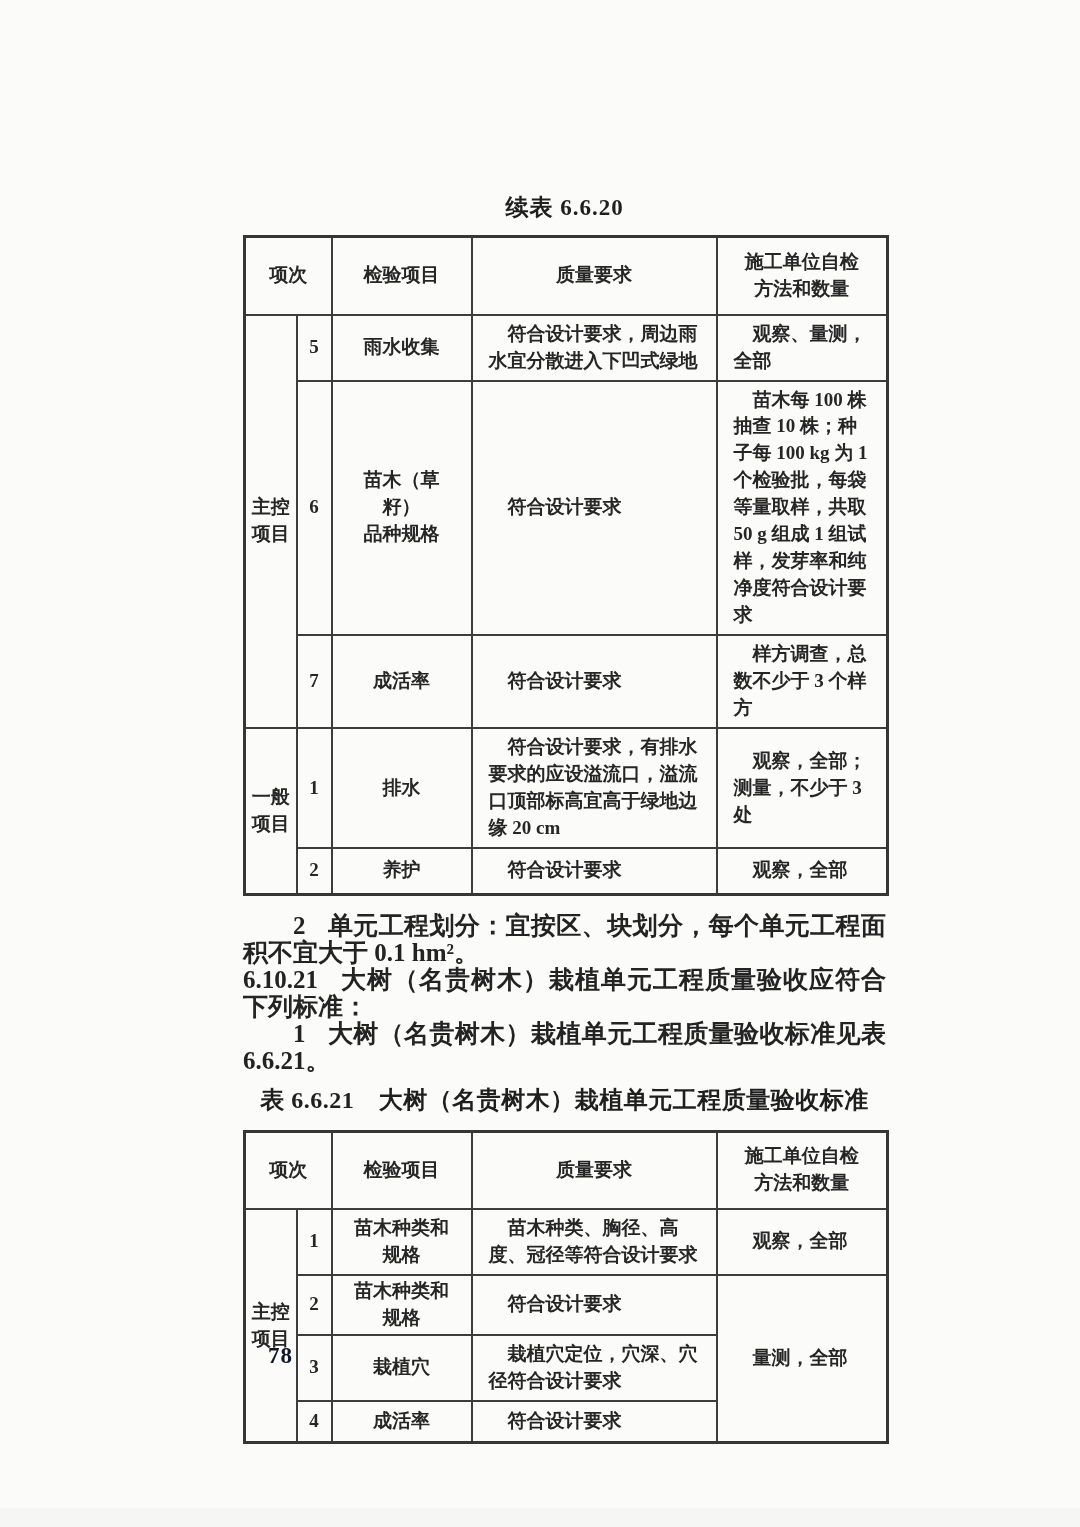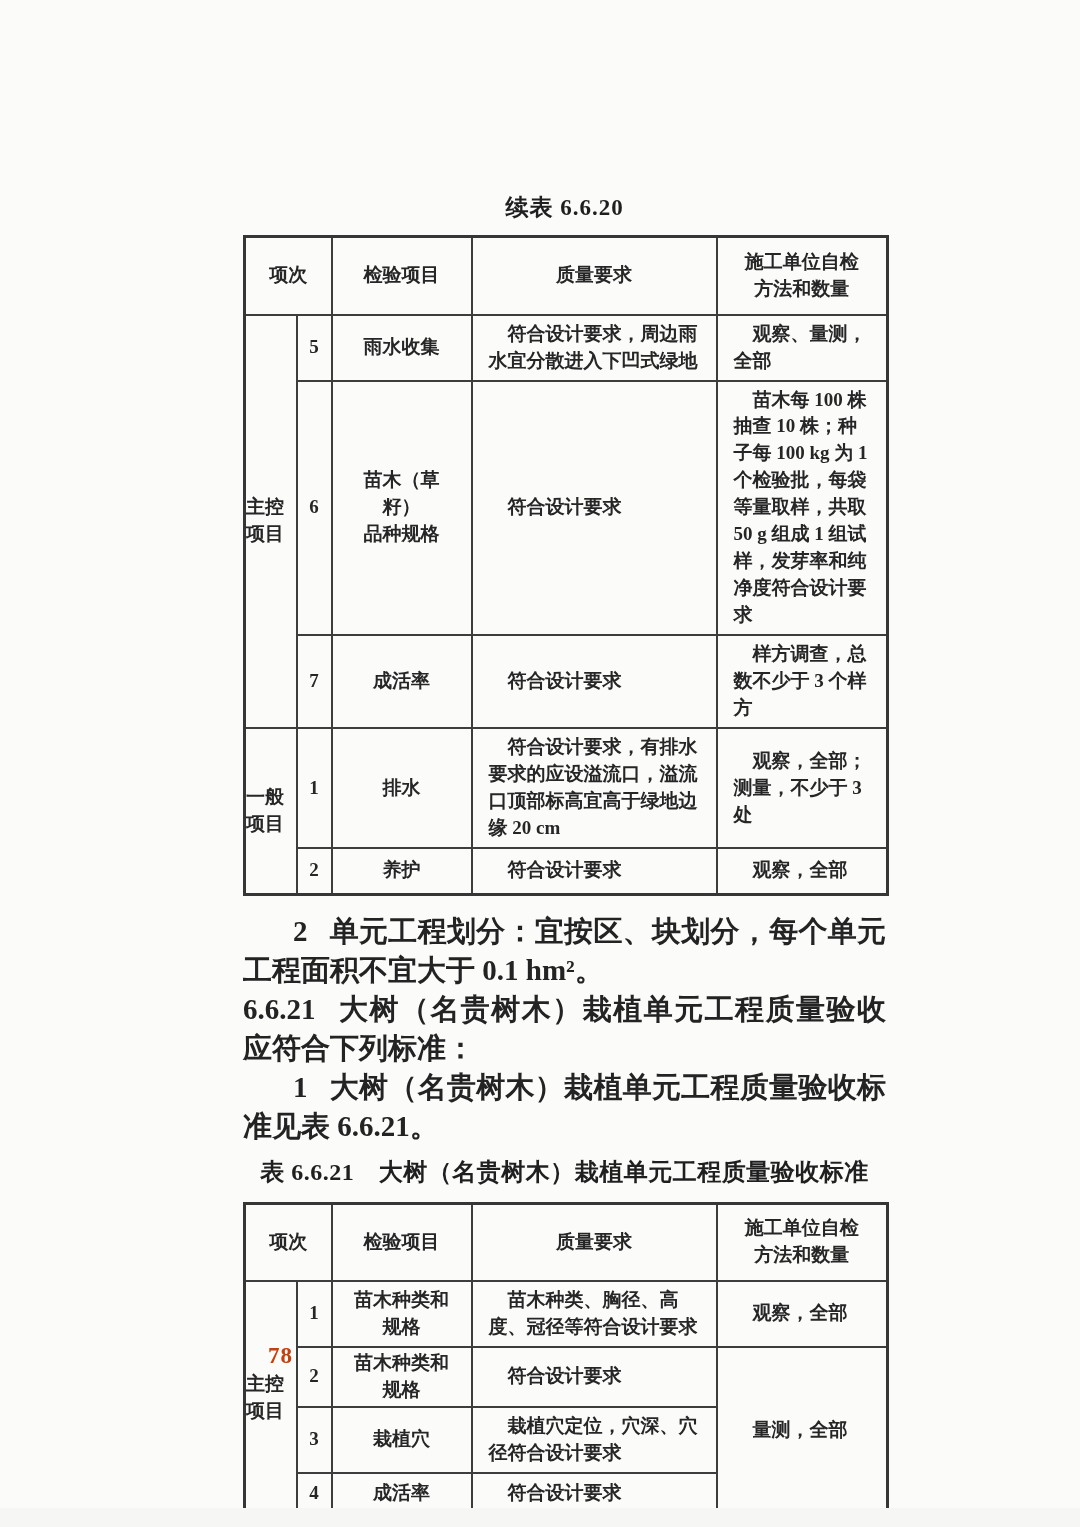--- a/index.html
+++ b/index.html
@@ -56,41 +56,42 @@
   .col-req    { width:245px; }
   .col-method { width:171px; }
   td.th {
     text-align:center;
     font-weight:700;
     font-size:20px;
     white-space:pre-line;
     line-height:1.65;
   }
   td.group {
+    text-align:center;
     white-space:pre-line;
     line-height:1.75;
   }
   td.no { text-align:center; }
   td.item { text-align:center; white-space:pre-line; padding:2px 20px; }
   td.req, td.method {
     text-align:left;
     padding:5px 16px;
     text-indent:1em;
   }
-  .paras { margin-top:16px; font-size:29px; line-height:39px; font-weight:600; color:#232323; }
+  .paras { margin-top:16px; font-size:25px; line-height:27px; font-weight:600; color:#232323; }
   .paras p { text-align:justify; }
   .p-indent { text-indent:0; padding-left:0; }
   .p-indent .lead { margin-left:50px; }
   .lead { font-weight:700; margin-right:22px; }
   .page-number {
     position:absolute;
     left:268px; top:1343px;
     font-size:23px;
     font-weight:600;
-    color:#c2410c;
+    color:#0f172a;
     letter-spacing:1px;
   }
 </style>
 </head>
 <body>
 
 <div class="sheet">
   <div class="content">
 
     <div class="caption">续表 6.6.20</div>
@@ -147,21 +148,21 @@
         <td class="method">观察，全部</td>
       </tr>
     </tbody>
       </table>
 
     <div class="paras">
       <p class="p-indent">
         <span class="lead">2</span><span>单元工程划分：宜按区、块划分，每个单元工程面积不宜大于 0.1 hm²。</span>
       </p>
       <p>
-        <span class="lead">6.6.21</span><span>大树（名贵树木）栽植单元工程质量验收应符合下列标准：</span>
+        <span class="lead">6.10.21</span><span>大树（名贵树木）栽植单元工程质量验收应符合下列标准：</span>
       </p>
       <p class="p-indent">
         <span class="lead">1</span><span>大树（名贵树木）栽植单元工程质量验收标准见表 6.6.21。</span>
       </p>
     </div>
 
     <div class="caption2">表 6.6.21　大树（名贵树木）栽植单元工程质量验收标准</div>
 
     <table class="vtable">
       <colgroup>

